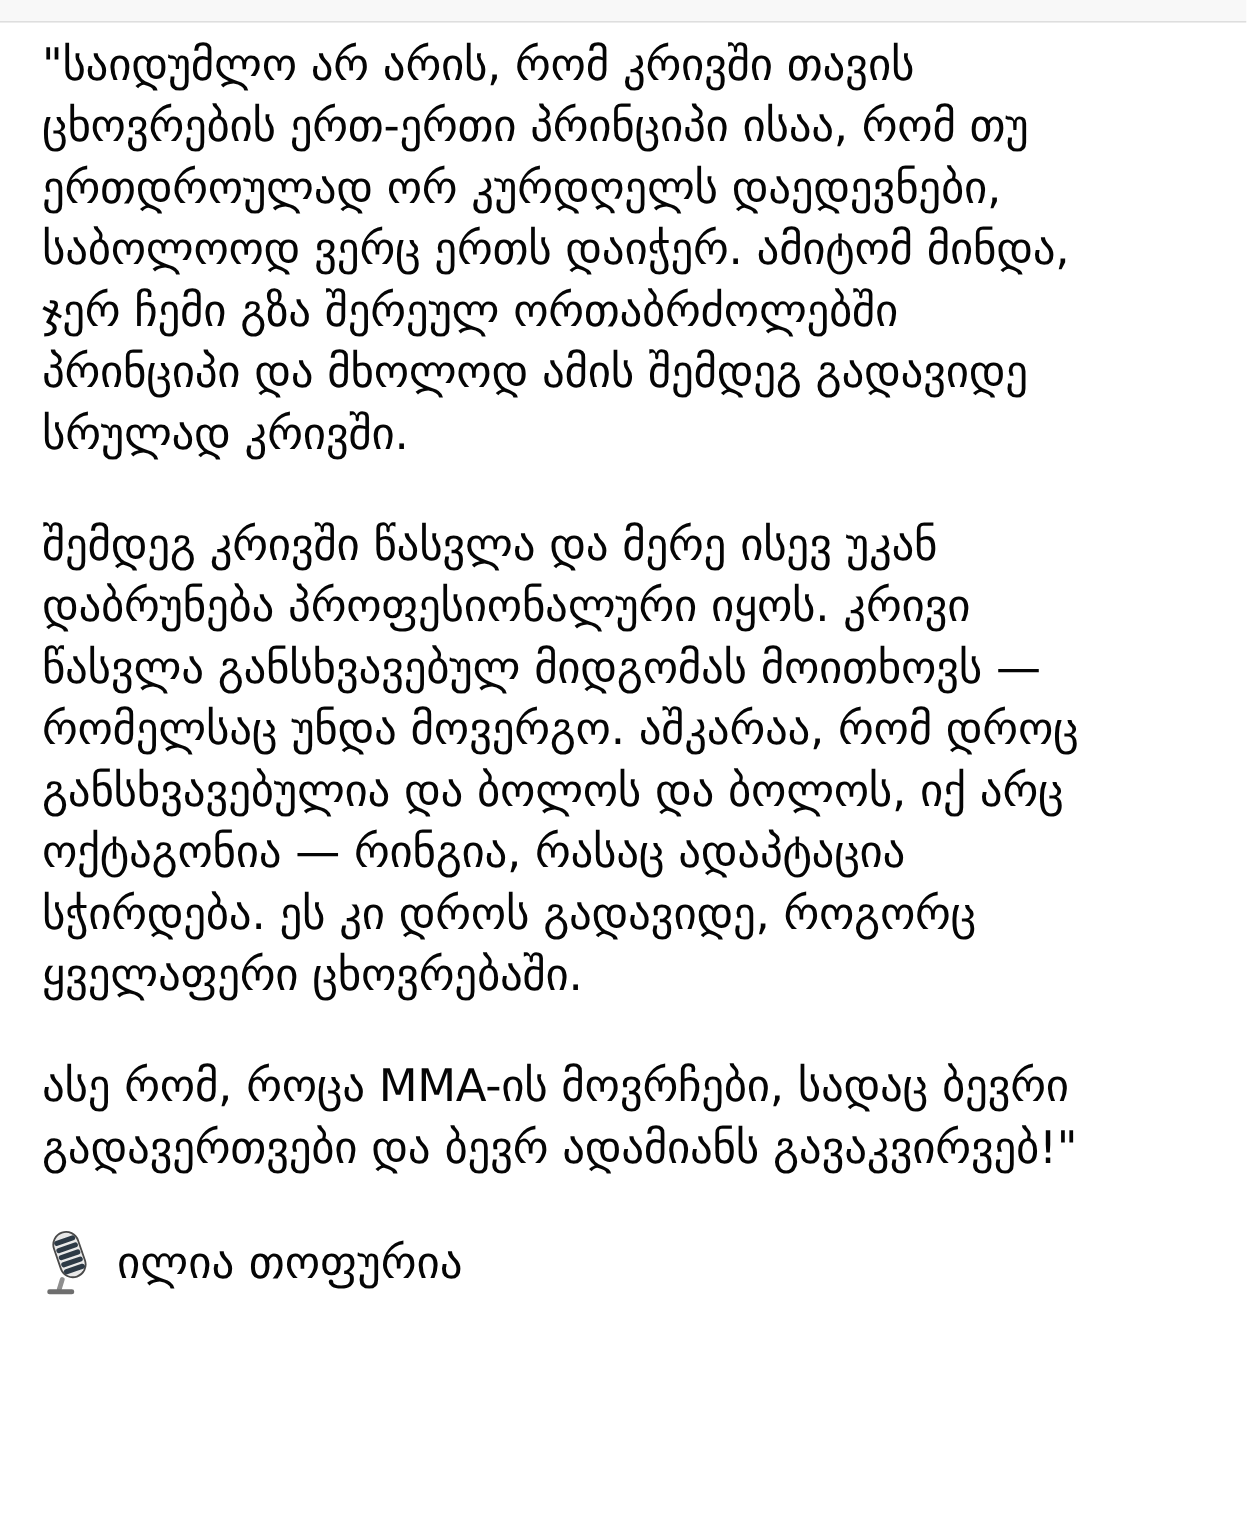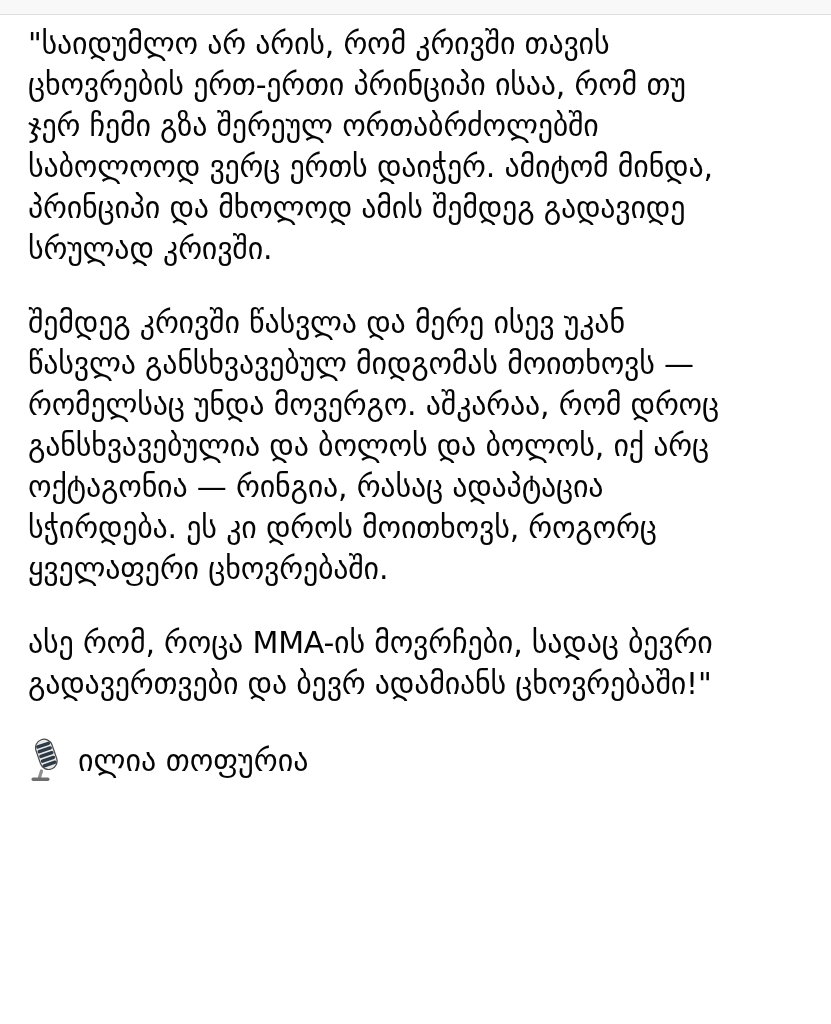--- a/index.html
+++ b/index.html
@@ -59,39 +59,41 @@
 </head>
 <body>
 
 <div class="top-strip"></div>
 
 <main class="quote-body">
 
   <div class="paragraph">
     <div class="line">"საიდუმლო არ არის, რომ კრივში თავის</div>
     <div class="line">ცხოვრების ერთ-ერთი პრინციპი ისაა, რომ თუ</div>
+    <div class="line">ერთდროულად ორ კურდღელს დაედევნები,</div>
+    <div class="line">საბოლოოდ ვერც ერთს დაიჭერ. ამიტომ მინდა,</div>
     <div class="line">ჯერ ჩემი გზა შერეულ ორთაბრძოლებში</div>
-    <div class="line">საბოლოოდ ვერც ერთს დაიჭერ. ამიტომ მინდა,</div>
     <div class="line">პრინციპი და მხოლოდ ამის შემდეგ გადავიდე</div>
     <div class="line">სრულად კრივში.</div>
   </div>
 
   <div class="paragraph">
     <div class="line">შემდეგ კრივში წასვლა და მერე ისევ უკან</div>
+    <div class="line">დაბრუნება პროფესიონალური იყოს. კრივი</div>
     <div class="line">წასვლა განსხვავებულ მიდგომას მოითხოვს —</div>
     <div class="line">რომელსაც უნდა მოვერგო. აშკარაა, რომ დროც</div>
     <div class="line">განსხვავებულია და ბოლოს და ბოლოს, იქ არც</div>
     <div class="line">ოქტაგონია — რინგია, რასაც ადაპტაცია</div>
-    <div class="line">სჭირდება. ეს კი დროს მოითხოვს, როგორც</div>
+    <div class="line">სჭირდება. ეს კი დროს გადავიდე, როგორც</div>
     <div class="line">ყველაფერი ცხოვრებაში.</div>
   </div>
 
   <div class="paragraph">
     <div class="line">ასე რომ, როცა MMA-ის მოვრჩები, სადაც ბევრი</div>
-    <div class="line">გადავერთვები და ბევრ ადამიანს ცხოვრებაში!"</div>
+    <div class="line">გადავერთვები და ბევრ ადამიანს გავაკვირვებ!"</div>
   </div>
 
   <div class="attribution">
     <span class="mic-icon">
       <svg width="37" height="44" viewBox="0 0 37 44" xmlns="http://www.w3.org/2000/svg">
         <g transform="rotate(-19 18 17)">
           <rect x="10" y="1" width="17" height="31" rx="8.5" fill="#e9e9e9" stroke="#4a4a4a" stroke-width="1.2"></rect>
           <rect x="11.2" y="5" width="14.6" height="3.4" rx="1.7" fill="#2d3a46"></rect>
           <rect x="11.0" y="10" width="15.0" height="3.4" rx="1.7" fill="#2d3a46"></rect>
           <rect x="11.0" y="15" width="15.0" height="3.4" rx="1.7" fill="#2d3a46"></rect>

